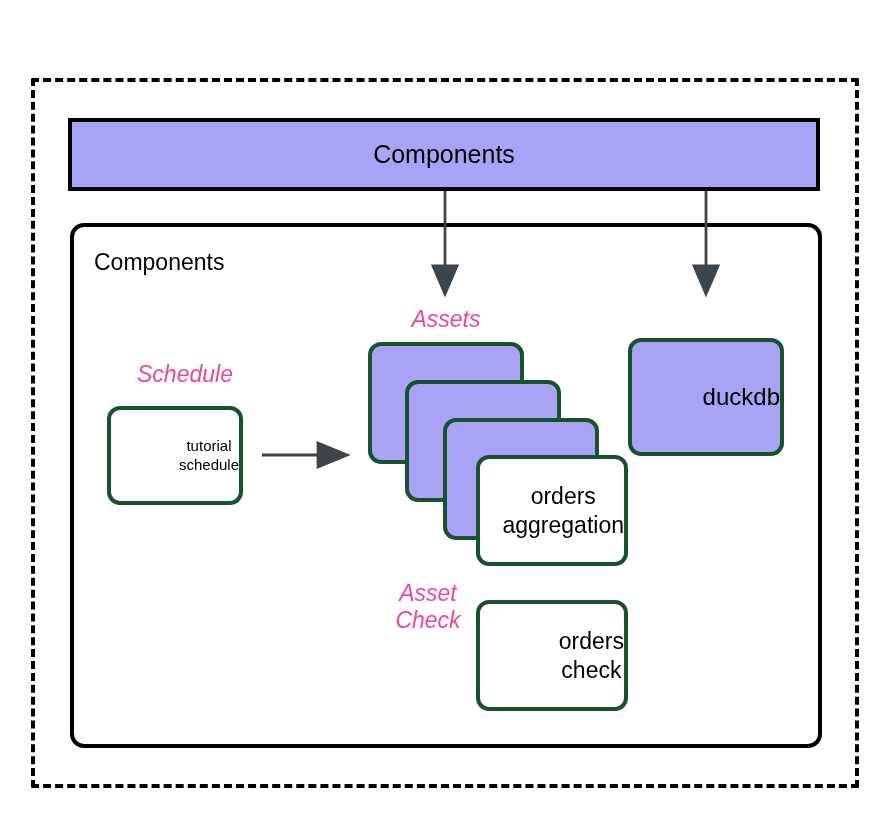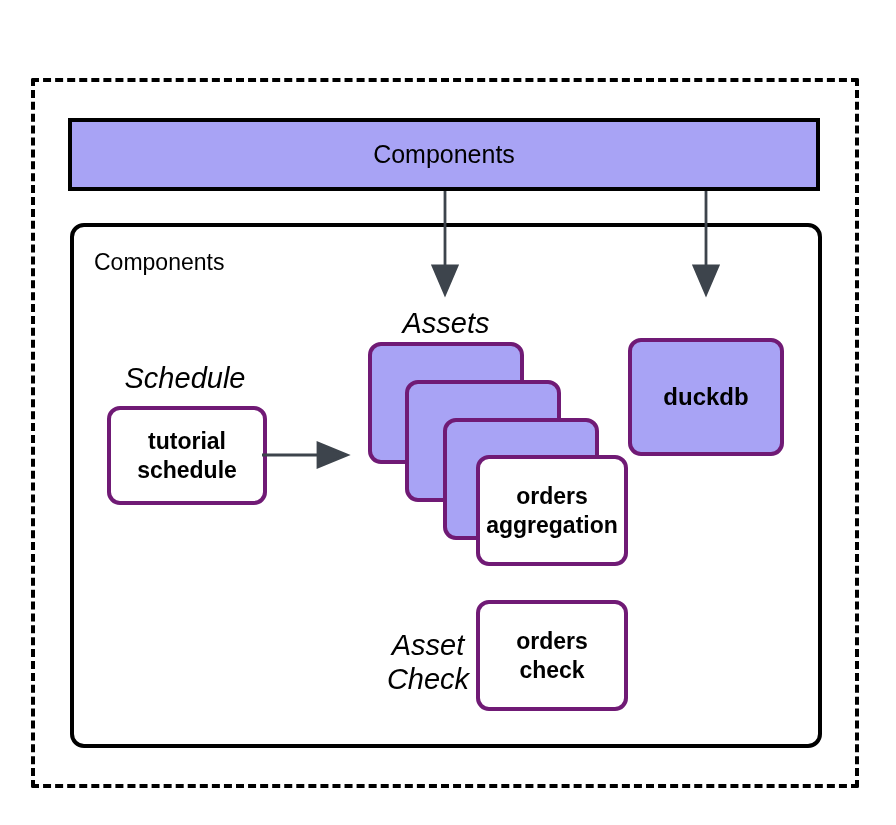--- a/index.html
+++ b/index.html
@@ -88,72 +88,71 @@
     left: 94px;
     top: 249px;
     font-size: 23px;
     color: #000000;
     z-index: 12;
   }
 
   
   .caption {
     position: absolute;
-    font-size: 29px;
+    font-size: 23px;
     font-style: italic;
-    color: #000000;
+    color: #ec4899;
     text-align: center;
     line-height: 1.18;
     white-space: pre-line;
     z-index: 30;
   }
   #caption-assets   { left: 368px; top: 306px; width: 156px; }
   #caption-resource { left: 628px; top: 306px; width: 156px; }
   #caption-schedule { left: 107px; top: 361px; width: 156px; }
   #caption-assetcheck {
-    left: 378px; top: 580px; width: 100px; text-align: center; margin-top: 48px;
+    left: 378px; top: 580px; width: 100px; text-align: center;
   }
 
   
   .node {
     position: absolute;
     box-sizing: border-box;
-    border: 4px solid #701a75;
+    border: 4px solid #14532d;
     border-radius: 13px;
     display: flex;
     align-items: center;
-    justify-content: center;
+    justify-content: flex-end;
     text-align: center;
     font-size: 24px;
     color: #000000;
     line-height: 1.25;
     white-space: pre-line;
     background: #ffffff;
-    font-weight: bold;
   }
   .node.purple { background: #a8a3f5; }
 
   
   #asset-card-1 { left: 368px; top: 342px; width: 156px; height: 122px; z-index: 12; }
   #asset-card-2 { left: 405px; top: 380px; width: 156px; height: 122px; z-index: 14; }
   #asset-card-3 { left: 443px; top: 418px; width: 156px; height: 122px; z-index: 16; }
   #asset-orders-aggregation {
     left: 476px; top: 455px; width: 152px; height: 111px; z-index: 22;
     font-size: 23px;
   }
   #resource-duckdb {
     left: 628px; top: 338px; width: 156px; height: 118px; z-index: 20;
   }
   #asset-check-orders-check {
     left: 476px; top: 600px; width: 152px; height: 111px; z-index: 22;
     font-size: 23px;
   }
   #schedule-tutorial {
-    left: 107px; top: 406px; width: 160px; height: 99px; z-index: 20;
-    font-size: 23px;
+    left: 107px; top: 406px; width: 136px; height: 99px; z-index: 20;
+    font-size: 15px;
   }
 </style>
 </head>
 <body>
 
 <div id="canvas">
 
 
   <div id="project-frame"></div>
 

